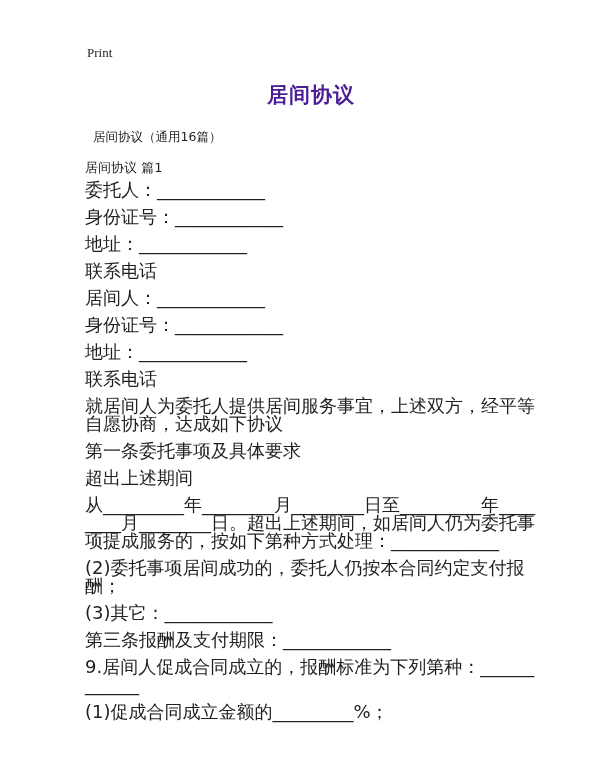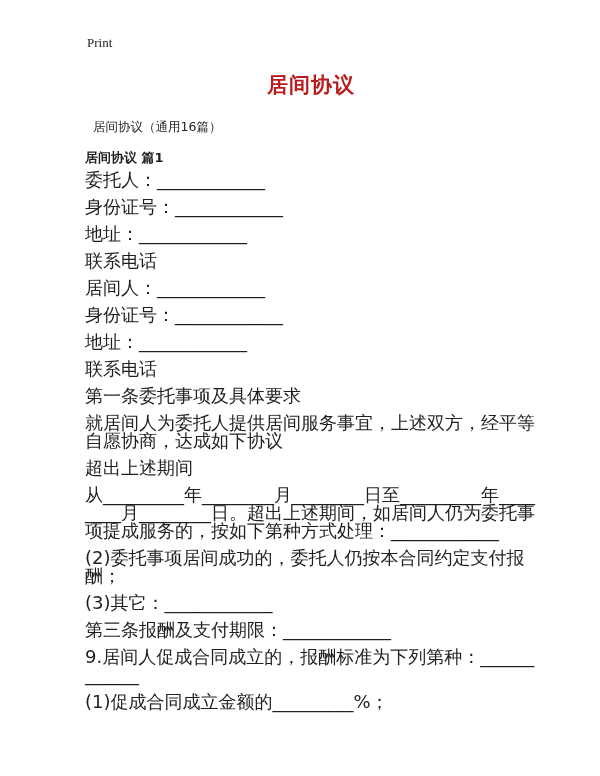--- a/index.html
+++ b/index.html
@@ -11,21 +11,21 @@
     width: 600px;
     height: 776px;
     overflow: hidden;
     font-family: "DejaVu Sans", sans-serif;
     color: #1f1f1f;
     -webkit-font-smoothing: antialiased;
   }
   .page {
     width: 452px;
     margin-left: 85px;
-    padding-top: 32px;
+    padding-top: 42px;
   }
   .print-link {
     font-family: "Liberation Serif", serif;
     font-size: 13px;
     color: #1f1f1f;
     display: inline-block;
     margin-left: 2px;
     cursor: pointer;
   }
   .doc-title {
@@ -37,57 +37,57 @@
   }
   .subtitle {
     margin-top: 19px;
     font-size: 12.5px;
     line-height: 18px;
     margin-left: 8px;
   }
   .section-heading {
     margin-top: 13px;
     font-size: 13px;
-    font-weight: bold;
+    font-weight: normal;
     line-height: 18px;
   }
   .doc-body { margin-top: 4px; }
   .doc-line {
     font-size: 18px;
     line-height: 18px;
     margin: 0 0 9px 0;
     word-break: break-all;
     white-space: normal;
   }
 </style>
 </head>
 <body>
 
 <div class="page">
 
   <span class="print-link">Print</span>
 
-  <div class="doc-title" style="color: #b91c1c;">居间协议</div>
+  <div class="doc-title" style="color: #4c1d95;">居间协议</div>
 
   <div class="subtitle">居间协议（通用16篇）</div>
 
   <div class="section-heading">居间协议 篇1</div>
 
   <div class="doc-body">
 
   <p class="doc-line">委托人：____________</p>
       <p class="doc-line">身份证号：____________</p>
       <p class="doc-line">地址：____________</p>
       <p class="doc-line">联系电话</p>
       <p class="doc-line">居间人：____________</p>
       <p class="doc-line">身份证号：____________</p>
       <p class="doc-line">地址：____________</p>
       <p class="doc-line">联系电话</p>
+      <p class="doc-line">就居间人为委托人提供居间服务事宜，上述双方，经平等自愿协商，达成如下协议</p>
       <p class="doc-line">第一条委托事项及具体要求</p>
-      <p class="doc-line">就居间人为委托人提供居间服务事宜，上述双方，经平等自愿协商，达成如下协议</p>
       <p class="doc-line">超出上述期间</p>
       <p class="doc-line">从_________年________月________日至_________年________月________日。超出上述期间，如居间人仍为委托事项提成服务的，按如下第种方式处理：____________</p>
       <p class="doc-line">(2)委托事项居间成功的，委托人仍按本合同约定支付报酬；</p>
       <p class="doc-line">(3)其它：____________</p>
       <p class="doc-line">第三条报酬及支付期限：____________</p>
       <p class="doc-line">9.居间人促成合同成立的，报酬标准为下列第种：____________</p>
       <p class="doc-line">(1)促成合同成立金额的_________%；</p>
     </div>
 
 </div>

